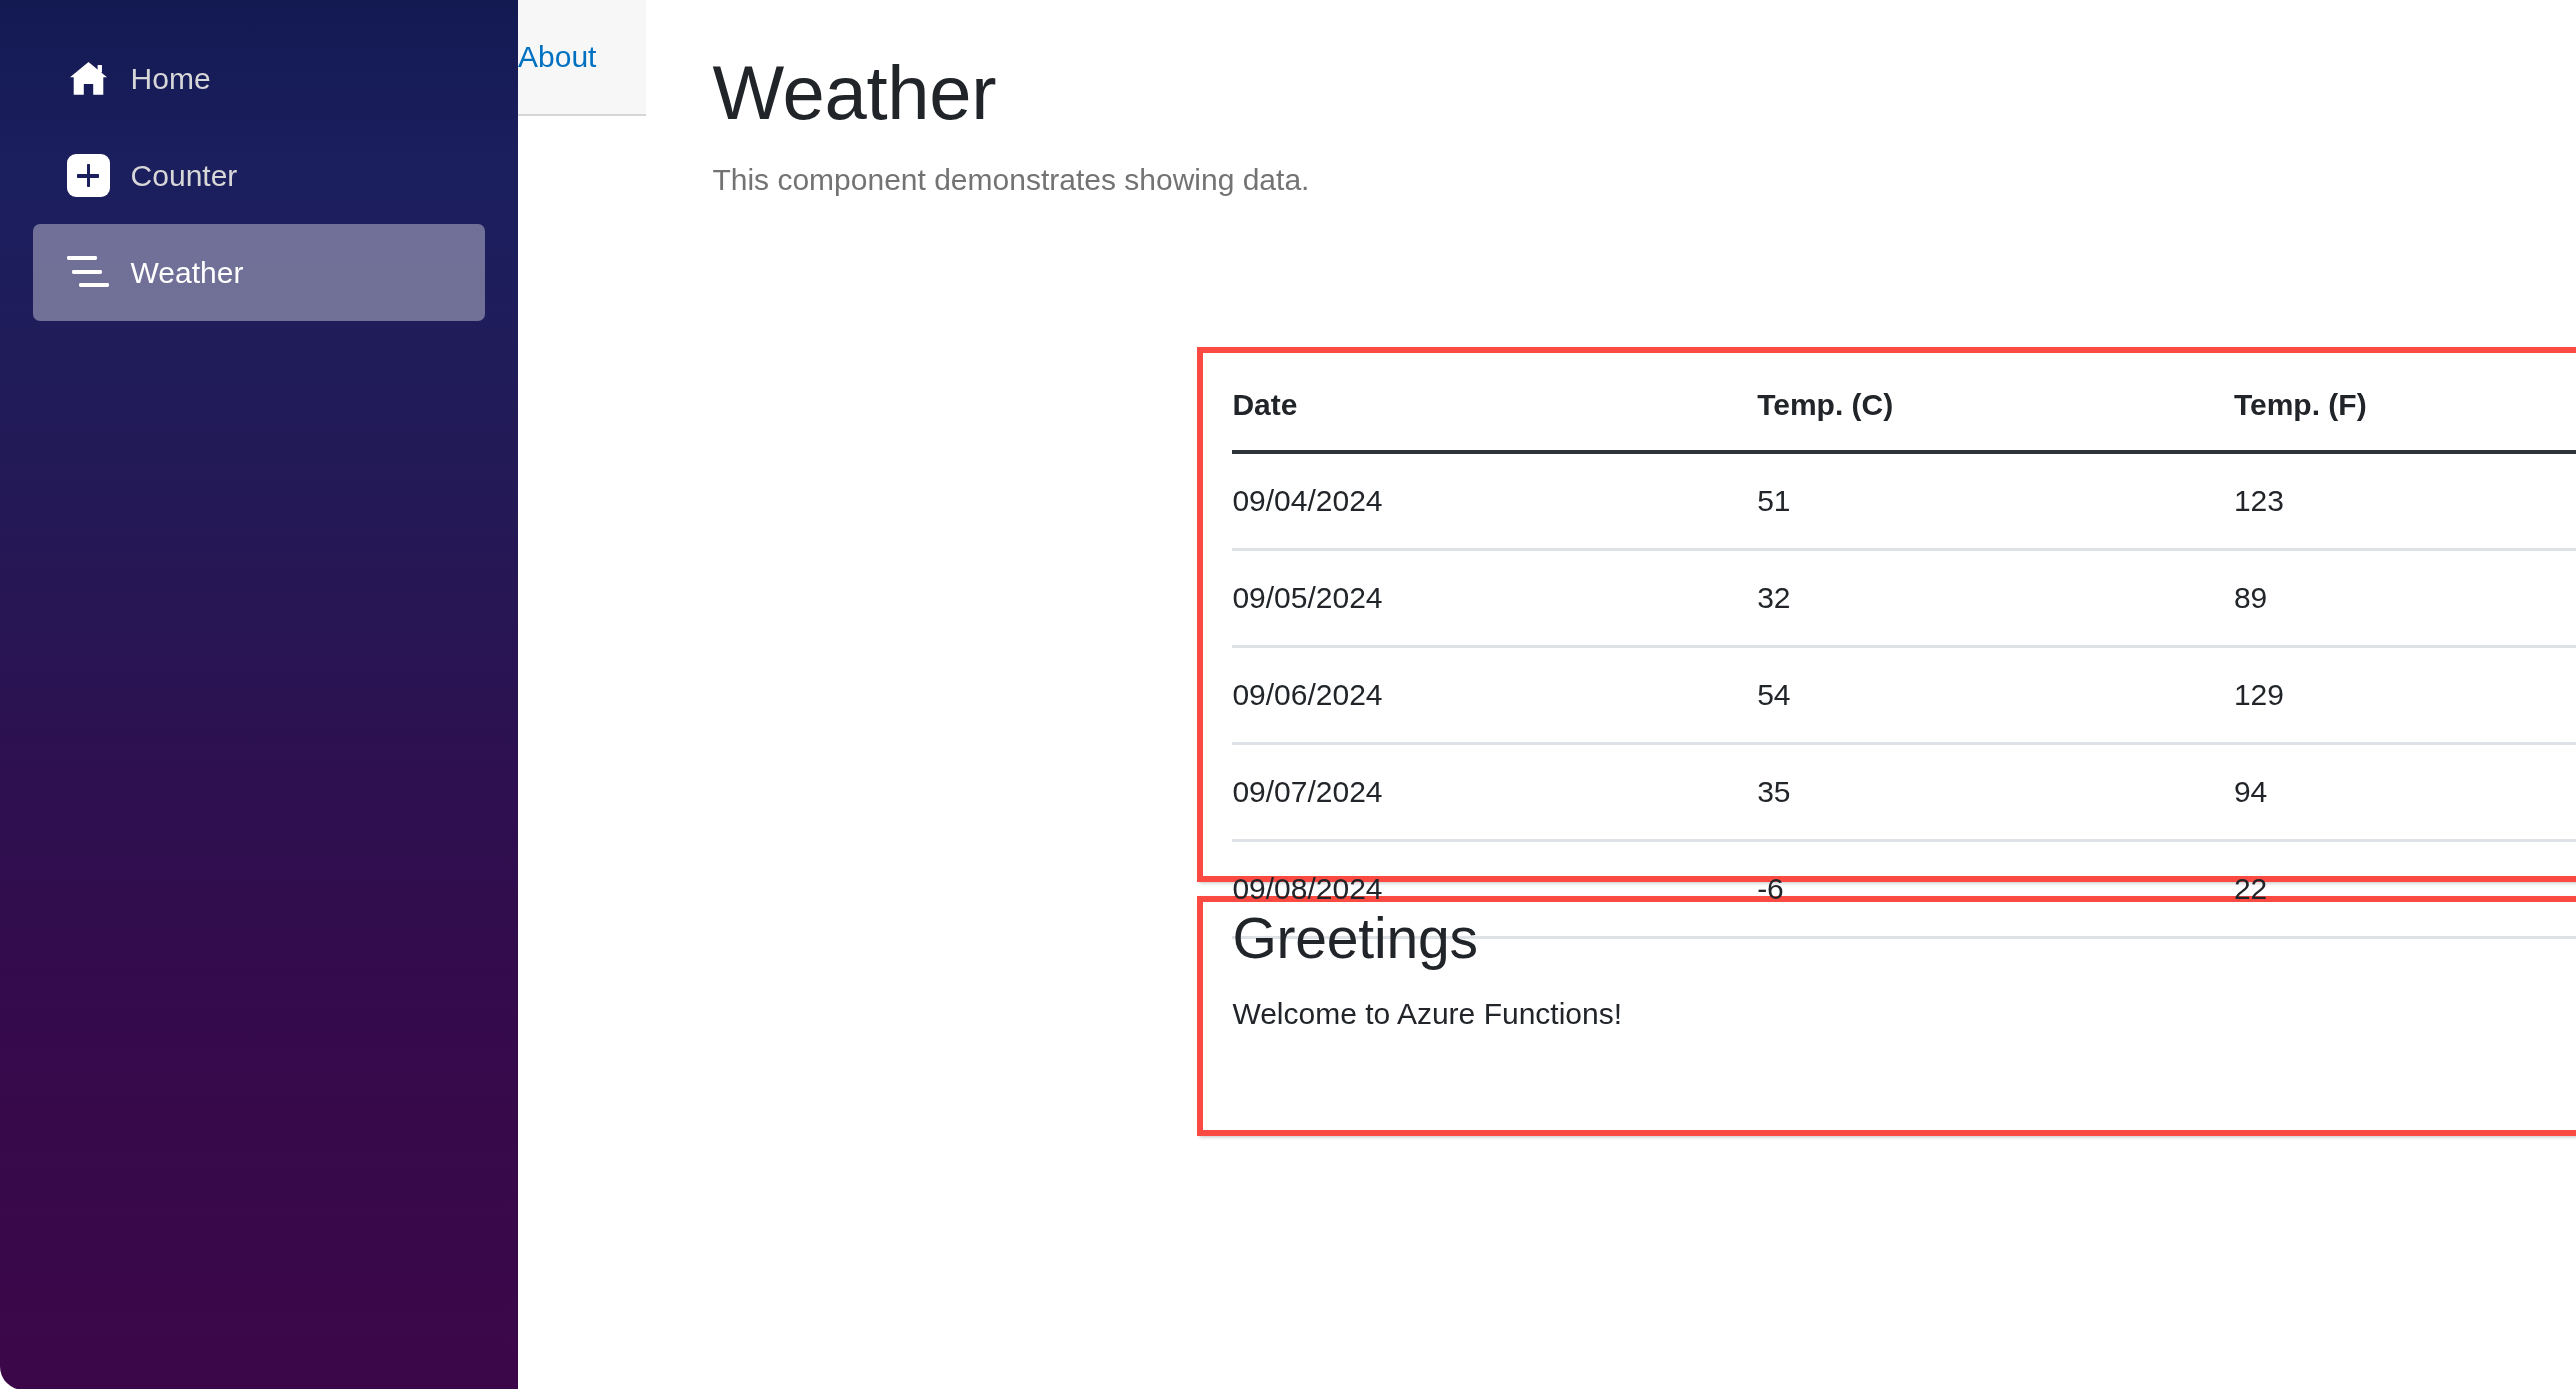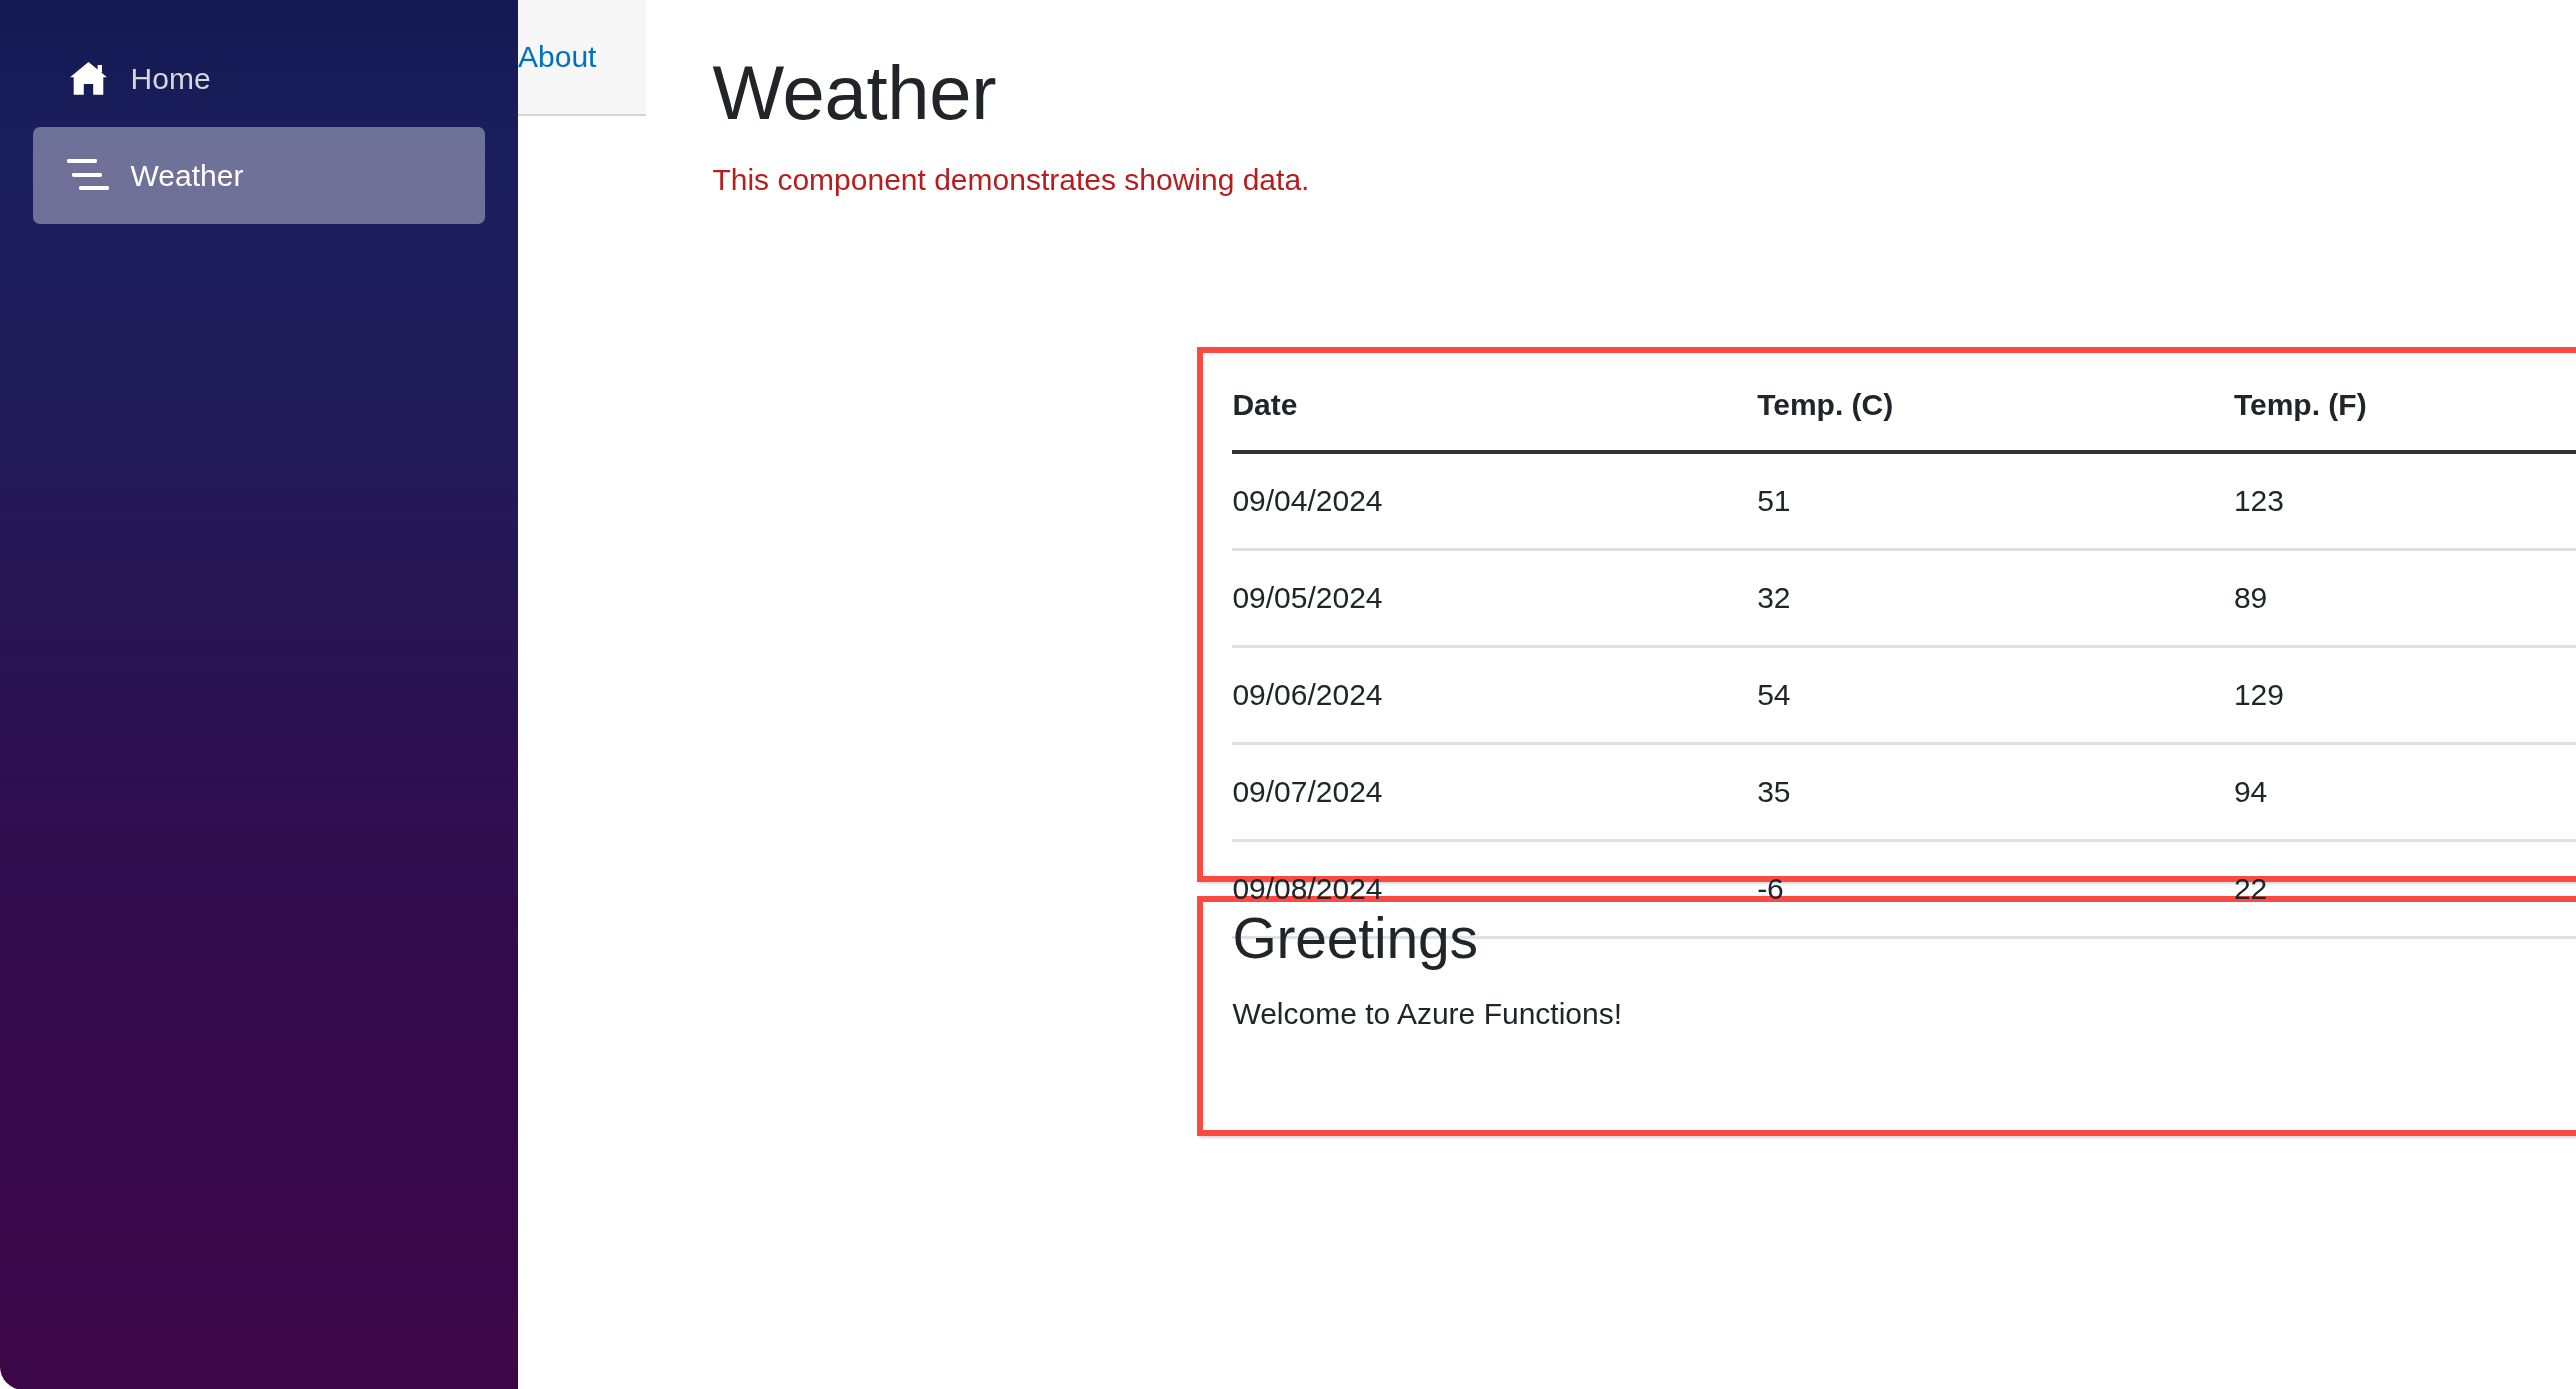--- a/index.html
+++ b/index.html
@@ -157,21 +157,21 @@
     font-size: 76px;
     font-weight: 400;
     color: #212529;
     line-height: 1;
     padding: 55px 0 0 66px;
     letter-spacing: -0.3px;
   }
 
   .page-subtitle {
     font-size: 30px;
-    color: #b91c1c;
+    color: #737373;
     padding: 32px 0 0 66px;
   }
 
   
   .hl-box {
     position: absolute;
     border: 6.2px solid #fb4a42;
     box-shadow: 2.1px 2.1px 3.5px rgba(0,0,0,0.22);
     background: #ffffff;
   }
@@ -240,20 +240,26 @@
       <li class="nav-item">
         <span class="nav-icon">
           <svg class="icon-house" viewBox="0 0 24 22" fill="#ffffff" xmlns="http://www.w3.org/2000/svg">
             <path d="M12 1.2 L1 10.2 L3.2 10.2 L3.2 20.6 L9.2 20.6 L9.2 14.2 L14.8 14.2 L14.8 20.6 L20.8 20.6 L20.8 10.2 L23 10.2 Z"></path>
             <rect x="17.4" y="3.0" width="2.6" height="4.4"></rect>
           </svg>
         </span>
         <span class="nav-label">Home</span>
       </li>
 
+      <li class="nav-item">
+        <span class="nav-icon">
+          <span class="icon-plus-box"></span>
+        </span>
+        <span class="nav-label">Counter</span>
+      </li>
 
       <li class="nav-item active">
         <span class="nav-icon">
           <span class="icon-lines">
               <span></span>
               <span></span>
               <span></span>
             </span>
         </span>
         <span class="nav-label">Weather</span>

